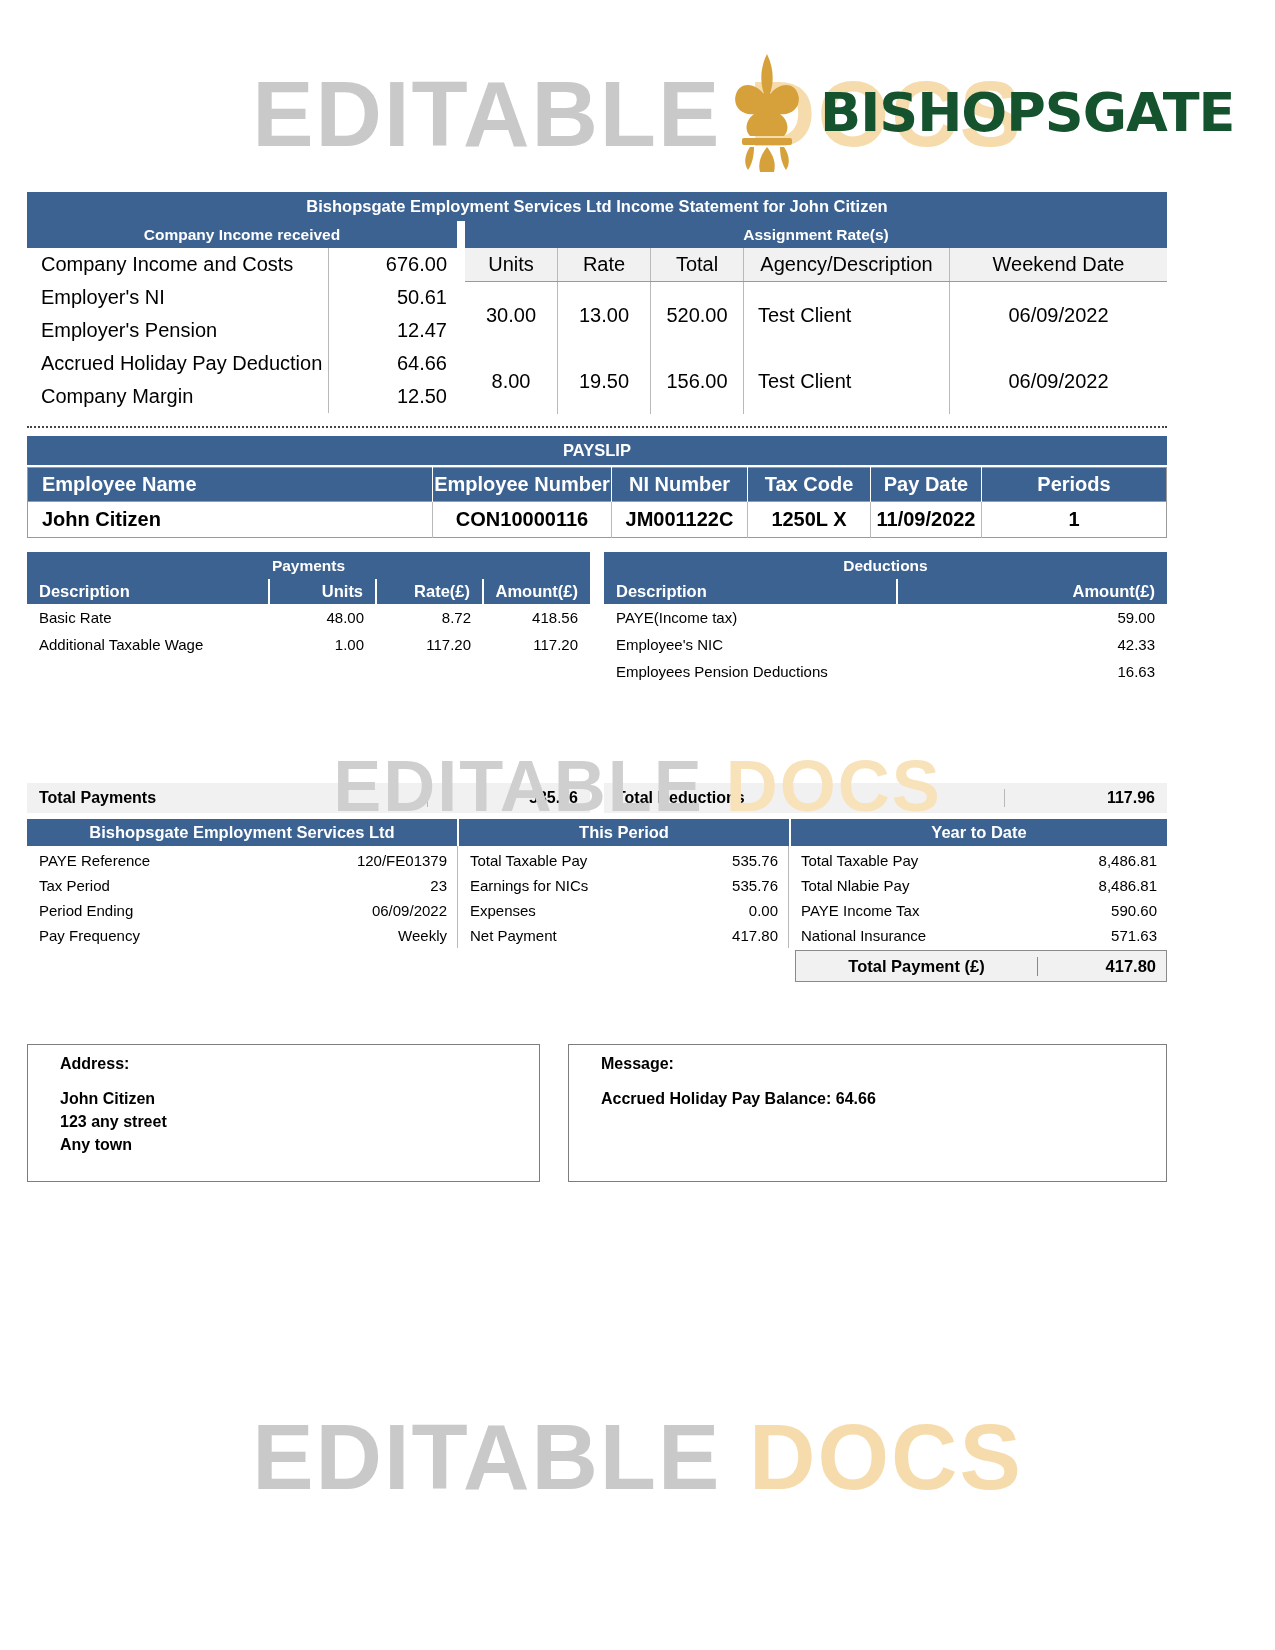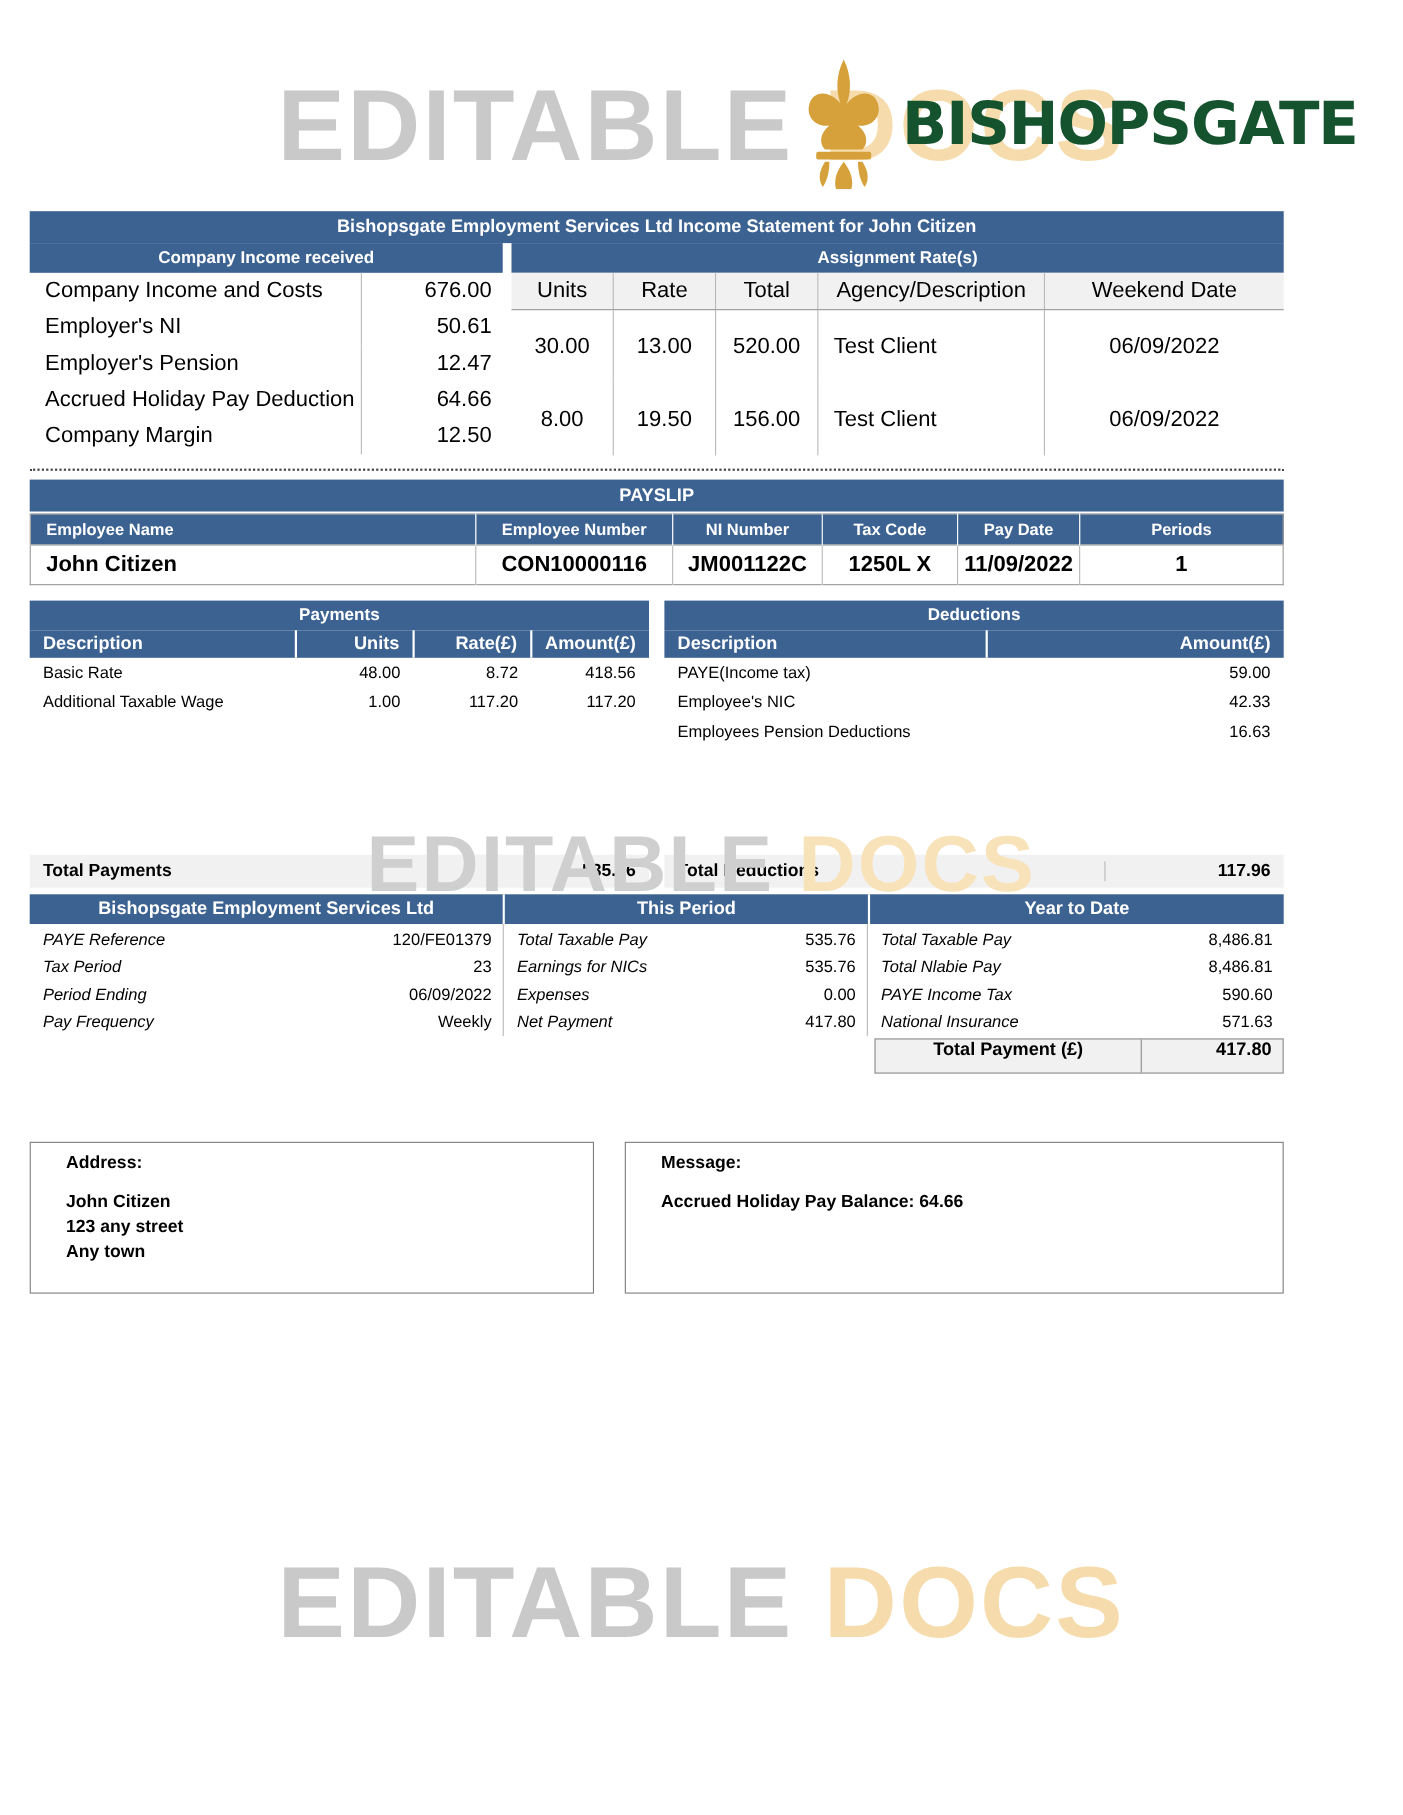--- a/index.html
+++ b/index.html
@@ -54,21 +54,21 @@
   .asg td{border-right:1px solid #b9b9b9;padding:10px 0;height:46px;}
   .asg td:last-child{border-right:0;}
   .asg .c{text-align:center;}
   .asg .l{text-align:left;padding-left:14px;}
 
   .dashline{border-top:2px dotted #444;margin:12px 0 8px 0;}
 
   
   .idt{margin-top:2px;border:1px solid #9a9a9a;}
   .idt th{background:#3c6291;color:#fff;font-weight:bold;padding:5px 0;
-          border-right:1px solid #fff;font-size:15px;}
+          border-right:1px solid #fff;font-size:20px;}
   .idt th.l{text-align:left;padding-left:14px;}
   .idt th.c{text-align:center;}
   .idt td{font-weight:bold;padding:6px 0;border-right:1px solid #b9b9b9;
           border-top:1px solid #9a9a9a;text-align:center;}
   .idt td.l{text-align:left;padding-left:14px;}
   .idt th:last-child,.idt td:last-child{border-right:0;}
 
   
   .pd{display:flex;gap:14px;margin-top:14px;}
   .pd .half{flex:1;}
@@ -97,29 +97,29 @@
   .sb1{width:430px;text-align:center;border-right:2px solid #fff;}
   .sb2{width:330px;text-align:center;border-right:2px solid #fff;}
   .sb3{flex:1;text-align:center;}
 
   .sumbody{display:flex;}
   .sumcol{padding-top:2px;}
   .sc1{width:430px;}
   .sc2{width:330px;}
   .sc3{flex:1;}
   .sumrow{display:flex;font-size:15px;padding:4px 0;}
-  .sumrow .k{flex:1;padding-left:12px;font-style:italic;}
+  .sumrow .k{flex:1;padding-left:12px;}
   .sumrow .v{text-align:right;padding-right:10px;width:150px;}
   .sc1 .sumrow .k{border-right:0;}
   .sc1 .sumrow{border-right:0;}
   .sc1{border-right:1px solid #b9b9b9;}
   .sc2{border-right:1px solid #b9b9b9;}
 
   .totalpay{display:flex;justify-content:flex-end;margin-top:2px;}
-  .tpbox{display:flex;width:370px;height:30px;
+  .tpbox{display:flex;align-items:center;width:370px;height:30px;
          background:#f1f1f1;border:1px solid #8a8a8a;}
   .tpbox .k{flex:1;text-align:center;font-weight:bold;font-size:16.5px;}
   .tpbox .v{width:118px;text-align:right;padding-right:10px;font-weight:bold;font-size:16.5px;
             border-left:1px solid #8a8a8a;}
 
   
   .boxes{display:flex;gap:28px;margin-top:62px;}
   .box{border:1px solid #7d7d7d;height:138px;padding:10px 32px;box-sizing:border-box;}
   .box1{width:513px;}
   .box2{flex:1;}

